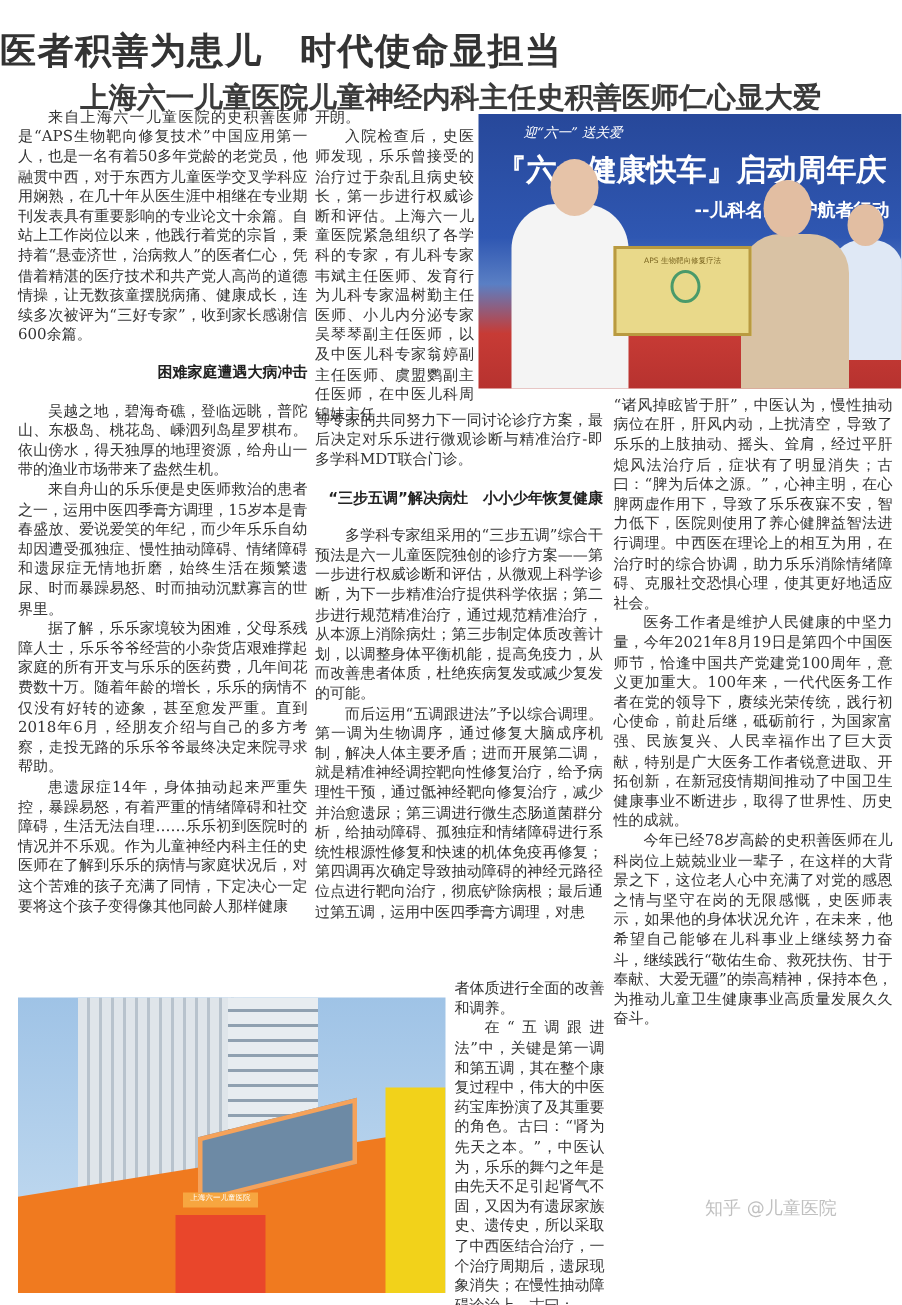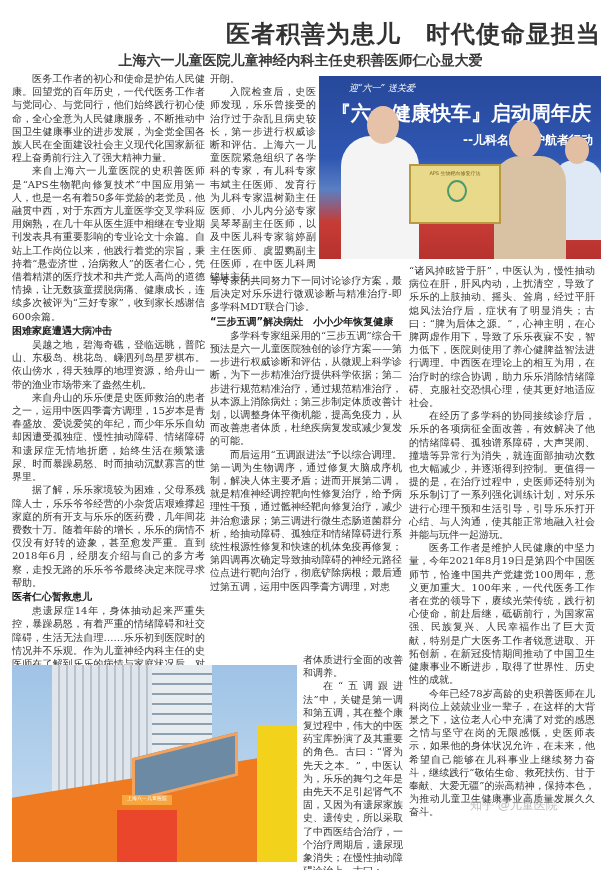--- a/index.html
+++ b/index.html
@@ -1,27 +1,27 @@
 <!DOCTYPE html>
 <html><head>
 <meta charset="utf-8">
 <style>
   html, body { margin: 0; padding: 0; background: #ffffff; }
   body { width: 601px; height: 870px; position: relative; overflow: hidden;
          font-family: "DejaVu Sans", "Liberation Sans", sans-serif; color: #2a2a2a; }
   .abs { position: absolute; }
-  .headline { left: 0; width: 601px; top: 18px; text-align: right;
+  .headline { left: 0; width: 601px; top: 18px; text-align: left;
               font-size: 24px; font-weight: bold; color: #333; letter-spacing: 1px; }
   .subhead { left: 0; width: 601px; top: 52px; text-align: center;
-             font-size: 14px; font-weight: bold; color: #3a3a3a; }
+             font-size: 19px; font-weight: bold; color: #3a3a3a; }
   .col { font-family: "DejaVu Serif", "Liberation Serif", serif; font-size: 10px;
          line-height: 13.2px; color: #333; text-align: justify; }
   .col p { margin: 0; text-indent: 2em; }
   .col p.cont { text-indent: 0; }
-  .col h4 { margin: 1px 0; text-align: left; font-size: 10px; font-weight: bold;
+  .col h4 { margin: 12px 0; text-align: right; font-size: 10px; font-weight: bold;
             font-family: "DejaVu Sans", "Liberation Sans", sans-serif; color: #222; }
   .photo1 { left: 319px; top: 76px; width: 282px; height: 183px; overflow: hidden;
             background: linear-gradient(180deg,#27489a 0%, #2f57b2 45%, #5a7fc4 62%, #c73b35 80%, #b7322f 100%); }
   .banner-small { left: 30px; top: 6px; font-size: 9px; color: #fff; font-style: italic; font-family: "DejaVu Serif", serif; }
   .banner-big { left: 12px; top: 24px; font-size: 20px; font-weight: bold; color: #fff; white-space: nowrap; }
   .banner-sub { right: 8px; top: 56px; font-size: 12px; font-weight: bold; color: #fff; white-space: nowrap; }
   .person1 { left: 22px; top: 60px; width: 78px; height: 130px; background: #f4f4f4; border-radius: 30px 30px 0 0; }
   .head1 { left: 48px; top: 30px; width: 32px; height: 38px; background: #e6c3a8; border-radius: 50%; }
   .person2 { left: 175px; top: 80px; width: 72px; height: 110px; background: #d9c2a4; border-radius: 26px 26px 0 0; }
   .head2 { left: 190px; top: 44px; width: 32px; height: 38px; background: #e2bea2; border-radius: 50%; }
@@ -41,27 +41,25 @@
   .yellow { left: 245px; top: 60px; width: 40px; height: 137px; background: #f2d21a; }
   .sign { left: 110px; top: 130px; width: 50px; height: 10px; background: #f7a640; font-size: 5px; color: #fff; text-align: center; }
 </style>
 </head>
 <body>
 
 <div class="abs headline">医者积善为患儿　时代使命显担当</div>
 <div class="abs subhead">上海六一儿童医院儿童神经内科主任史积善医师仁心显大爱</div>
 
 <div class="abs col" style="left:12px; top:72px; width:193px;">
-  <p>医务工作者的初心和使命是护佑人民健康。回望党的百年历史，一代代医务工作者与党同心、与党同行，他们始终践行初心使命，全心全意为人民健康服务，不断推动中国卫生健康事业的进步发展，为全党全国各族人民在全面建设社会主义现代化国家新征程上奋勇前行注入了强大精神力量。</p>
   <p>来自上海六一儿童医院的史积善医师是“APS生物靶向修复技术”中国应用第一人，也是一名有着50多年党龄的老党员，他融贯中西，对于东西方儿童医学交叉学科应用娴熟，在几十年从医生涯中相继在专业期刊发表具有重要影响的专业论文十余篇。自站上工作岗位以来，他践行着党的宗旨，秉持着“悬壶济世，治病救人”的医者仁心，凭借着精湛的医疗技术和共产党人高尚的道德情操，让无数孩童摆脱病痛、健康成长，连续多次被评为“三好专家”，收到家长感谢信600余篇。</p>
   <h4>困难家庭遭遇大病冲击</h4>
   <p>吴越之地，碧海奇礁，登临远眺，普陀山、东极岛、桃花岛、嵊泗列岛星罗棋布。依山傍水，得天独厚的地理资源，给舟山一带的渔业市场带来了盎然生机。</p>
   <p>来自舟山的乐乐便是史医师救治的患者之一，运用中医四季膏方调理，15岁本是青春盛放、爱说爱笑的年纪，而少年乐乐自幼却因遭受孤独症、慢性抽动障碍、情绪障碍和遗尿症无情地折磨，始终生活在频繁遗尿、时而暴躁易怒、时而抽动沉默寡言的世界里。</p>
   <p>据了解，乐乐家境较为困难，父母系残障人士，乐乐爷爷经营的小杂货店艰难撑起家庭的所有开支与乐乐的医药费，几年间花费数十万。随着年龄的增长，乐乐的病情不仅没有好转的迹象，甚至愈发严重。直到2018年6月，经朋友介绍与自己的多方考察，走投无路的乐乐爷爷最终决定来院寻求帮助。</p>
-  <h4>医者仁心暂救患儿</h4>
   <p>患遗尿症14年，身体抽动起来严重失控，暴躁易怒，有着严重的情绪障碍和社交障碍，生活无法自理……乐乐初到医院时的情况并不乐观。作为儿童神经内科主任的史医师在了解到乐乐的病情与家庭状况后，对这个苦难的孩子充满了同情，下定决心一定要将这个孩子变得像其他同龄人那样健康</p>
 </div>
 
 <div class="abs col" style="left:210px; top:72px; width:106px;">
   <p class="cont">开朗。</p>
   <p>入院检查后，史医师发现，乐乐曾接受的治疗过于杂乱且病史较长，第一步进行权威诊断和评估。上海六一儿童医院紧急组织了各学科的专家，有儿科专家韦斌主任医师、发育行为儿科专家温树勤主任医师、小儿内分泌专家吴琴琴副主任医师，以及中医儿科专家翁婷副主任医师、虞盟鹦副主任医师，在中医儿科周锦妹主任</p>
 </div>
 
 <div class="abs photo1">
   <div class="abs banner-small">迎“六一” 送关爱</div>
@@ -96,19 +94,18 @@
   <div class="abs tower2"></div>
   <div class="abs facade"></div>
   <div class="abs facade-win"></div>
   <div class="abs facade-door"></div>
   <div class="abs sign">上海六一儿童医院</div>
   <div class="abs yellow"></div>
 </div>
 
 <div class="abs col" style="left:409px; top:264px; width:186px;">
   <p class="cont">“诸风掉眩皆于肝”，中医认为，慢性抽动病位在肝，肝风内动，上扰清空，导致了乐乐的上肢抽动、摇头、耸肩，经过平肝熄风法治疗后，症状有了明显消失；古曰：“脾为后体之源。”，心神主明，在心脾两虚作用下，导致了乐乐夜寐不安，智力低下，医院则使用了养心健脾益智法进行调理。中西医在理论上的相互为用，在治疗时的综合协调，助力乐乐消除情绪障碍、克服社交恐惧心理，使其更好地适应社会。</p>
-  <p>在经历了多学科的协同接续诊疗后，乐乐的各项病征全面改善，有效解决了他的情绪障碍、孤独谱系障碍，大声哭闹、撞墙等异常行为消失，就连面部抽动次数也大幅减少，并逐渐得到控制。更值得一提的是，在治疗过程中，史医师还特别为乐乐制订了一系列强化训练计划，对乐乐进行心理干预和生活引导，引导乐乐打开心结、与人沟通，使其能正常地融入社会并能与玩伴一起游玩。</p>
   <p>医务工作者是维护人民健康的中坚力量，今年2021年8月19日是第四个中国医师节，恰逢中国共产党建党100周年，意义更加重大。100年来，一代代医务工作者在党的领导下，赓续光荣传统，践行初心使命，前赴后继，砥砺前行，为国家富强、民族复兴、人民幸福作出了巨大贡献，特别是广大医务工作者锐意进取、开拓创新，在新冠疫情期间推动了中国卫生健康事业不断进步，取得了世界性、历史性的成就。</p>
   <p>今年已经78岁高龄的史积善医师在儿科岗位上兢兢业业一辈子，在这样的大背景之下，这位老人心中充满了对党的感恩之情与坚守在岗的无限感慨，史医师表示，如果他的身体状况允许，在未来，他希望自己能够在儿科事业上继续努力奋斗，继续践行“敬佑生命、救死扶伤、甘于奉献、大爱无疆”的崇高精神，保持本色，为推动儿童卫生健康事业高质量发展久久奋斗。</p>
 
 </div>
 
 <div class="abs" style="left:470px; top:797px; font-size:12px; color:rgba(150,150,150,0.6);">知乎 @儿童医院</div>
 
 </body></html>

